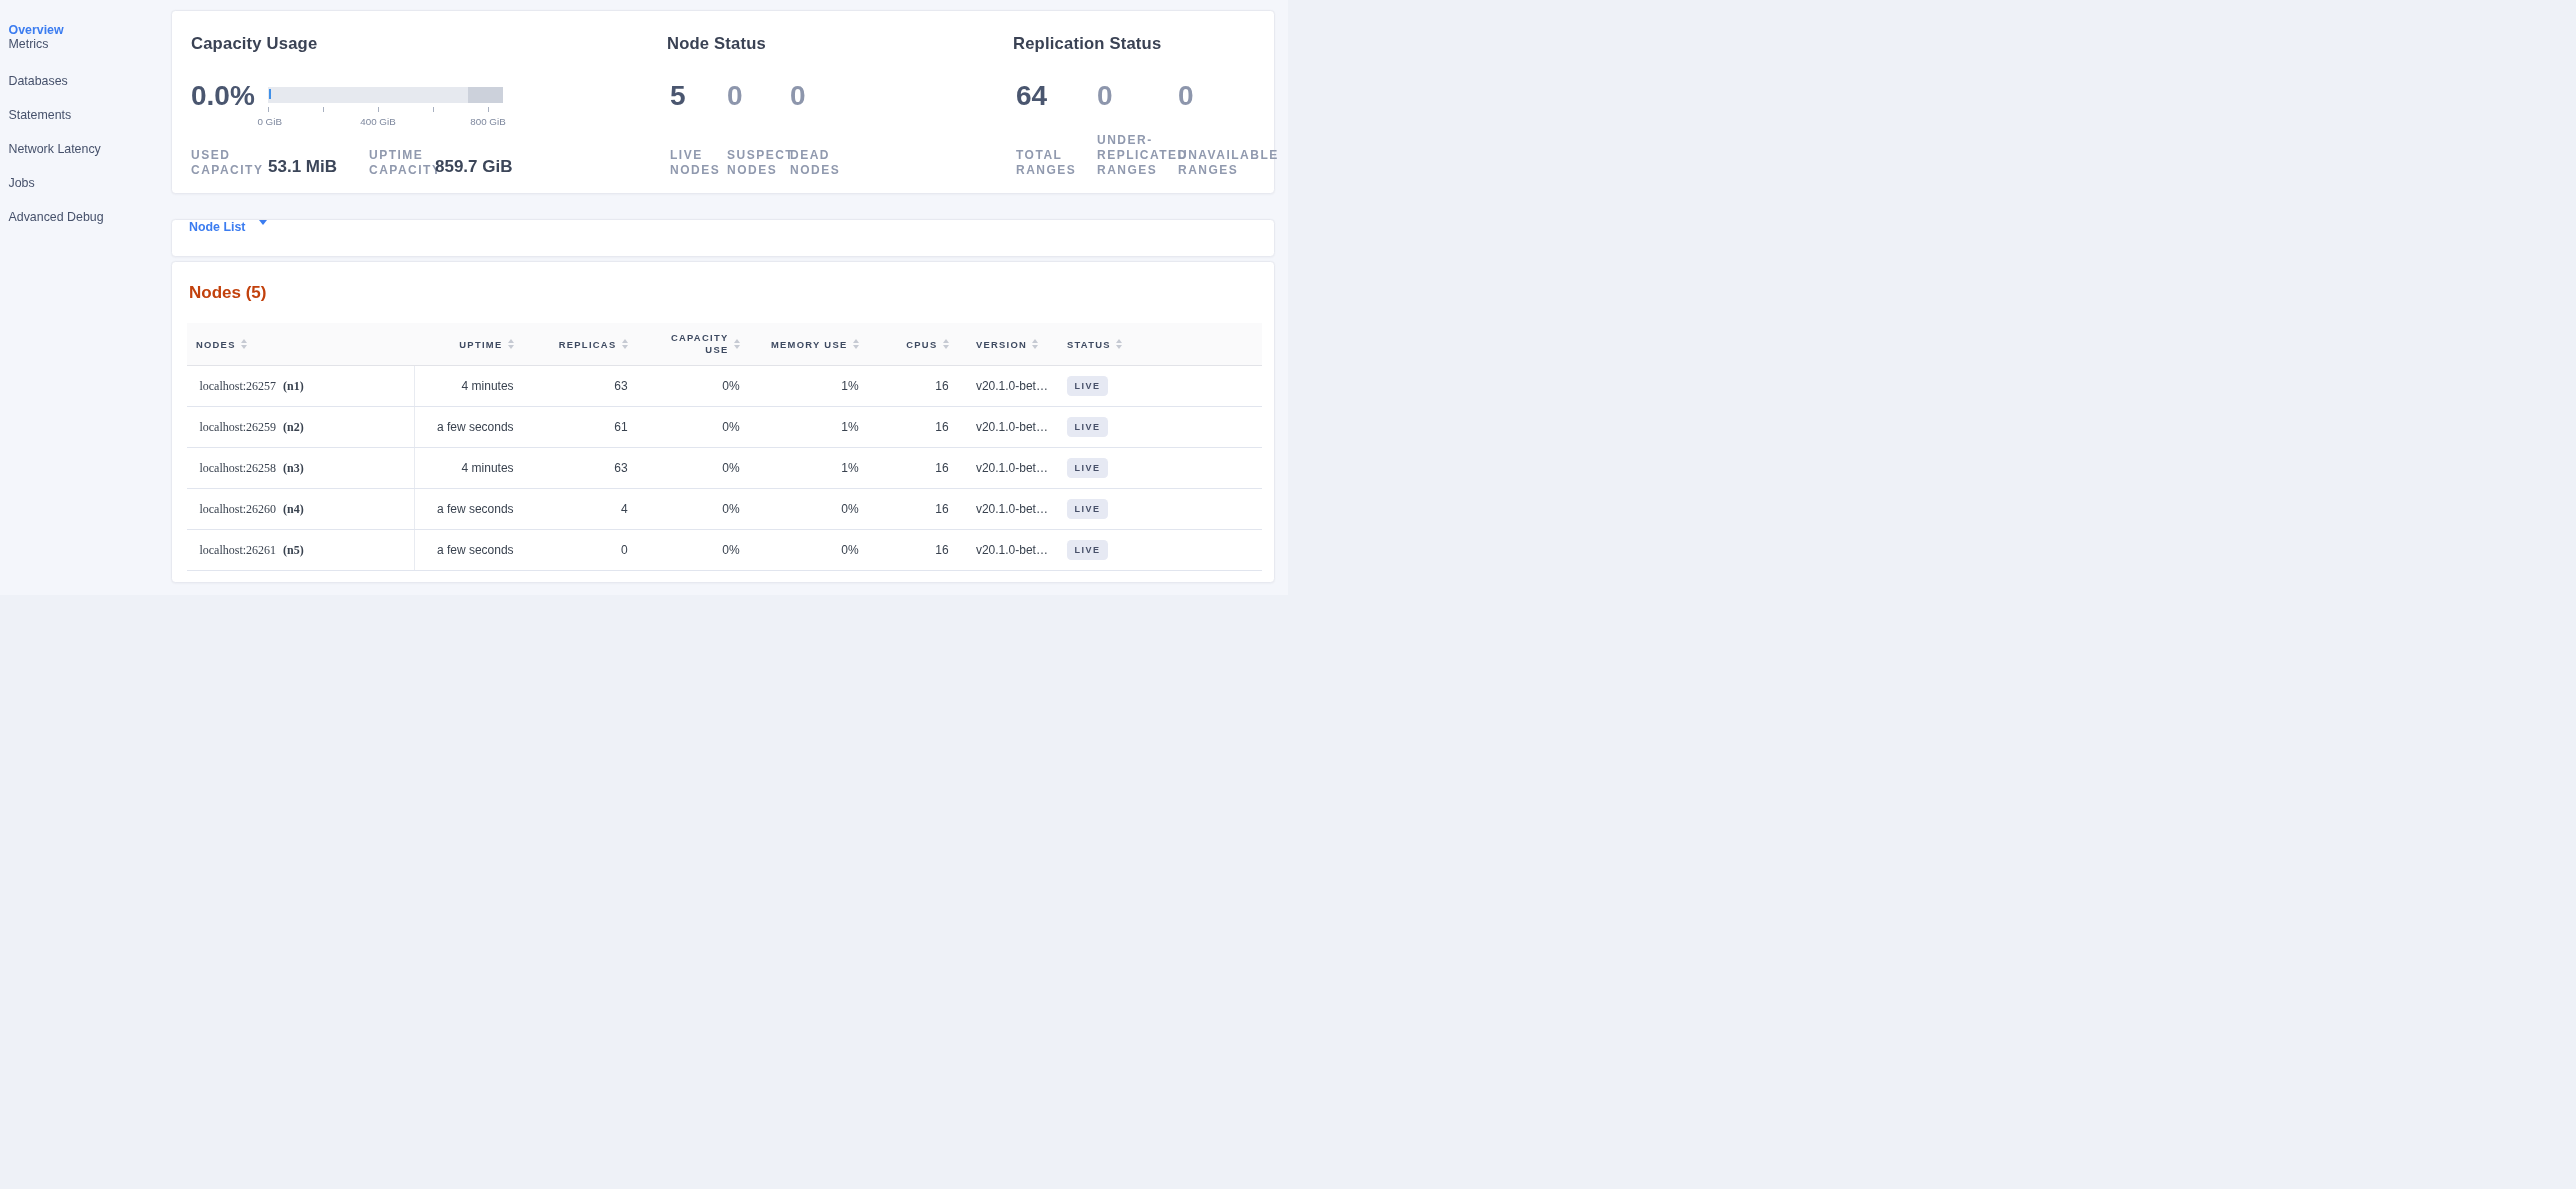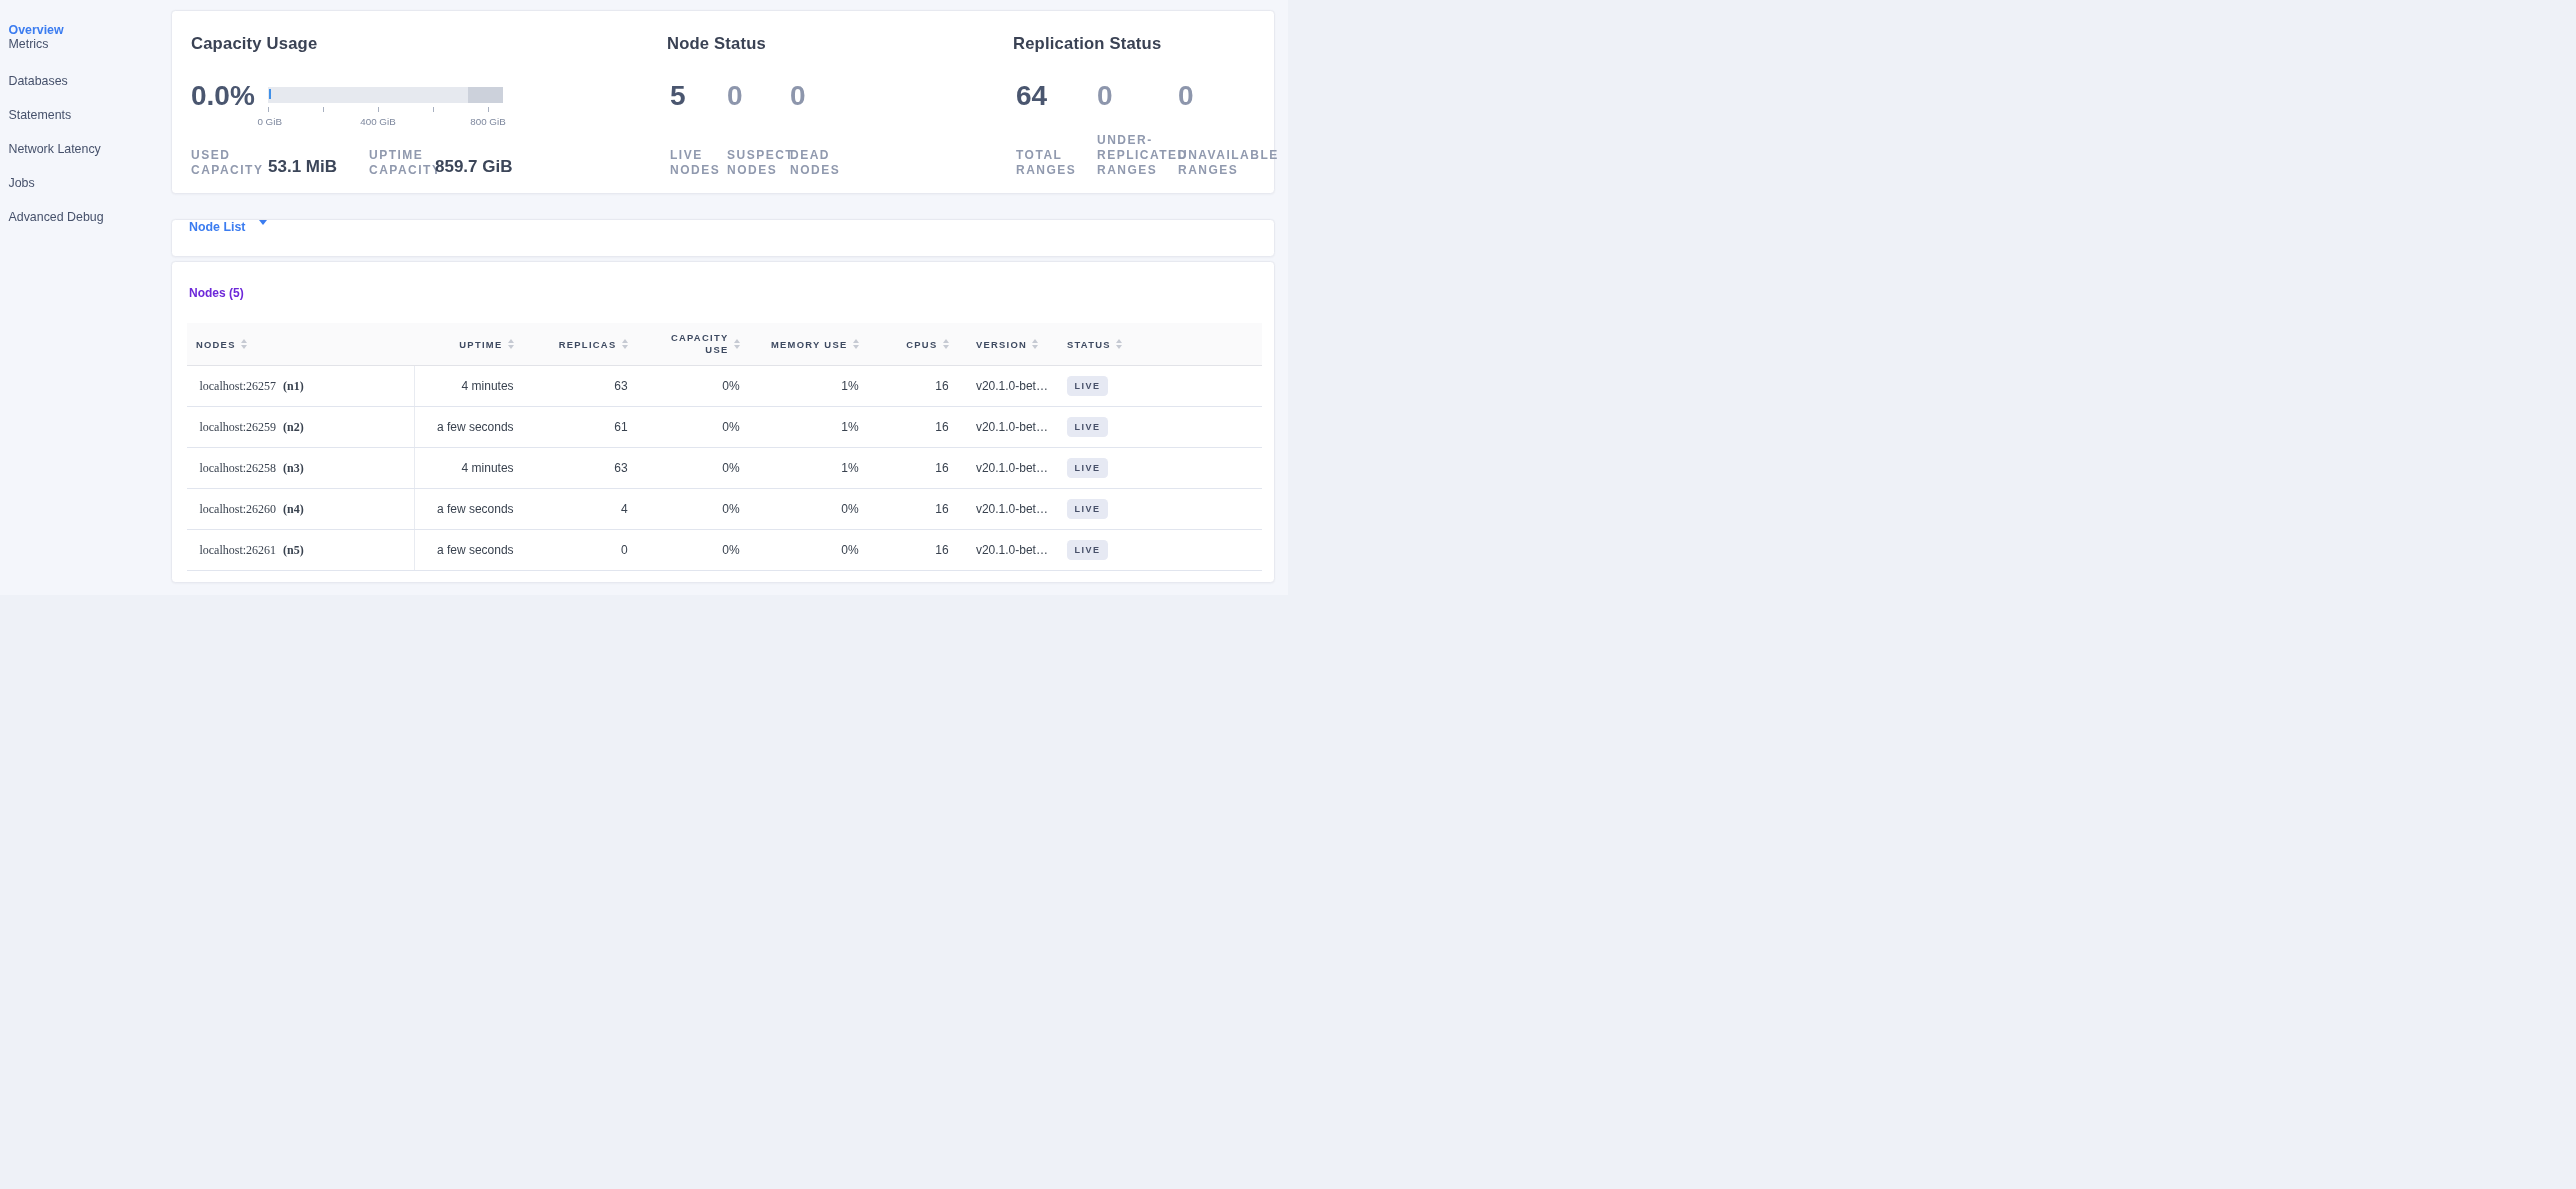--- a/index.html
+++ b/index.html
@@ -61,21 +61,21 @@
   
   .nodelist-inner { display:flex; align-items:flex-start; height:100%; padding-left:17px; }
   .nodelist-label { font-size:12.4px; font-weight:bold; color:#3b7cf0; cursor:pointer; }
   .caret-down {
     width:0; height:0; margin-left:13.6px; cursor:pointer;
     border-left:4.7px solid transparent; border-right:4.7px solid transparent;
     border-top:5.5px solid #3b7cf0;
   }
 
   
-  .nodes-title { position:absolute; left:17px; top:20.5px; font-size:12px; line-height:20.5px; font-weight:bold; color:#6d28d9; }
+  .nodes-title { position:absolute; left:17px; top:20.5px; font-size:17px; line-height:20.5px; font-weight:bold; color:#c2410c; }
   .ntable { position:absolute; left:15.4px; top:61px; width:1075px; }
   .trow { display:grid; grid-template-columns:228px 105px 114px 112px 119px 90px 103px 1fr; }
   .thead { height:43px; background:#fafafb; border-bottom:0.9px solid #e2e3e8; }
   .th {
     display:flex; align-items:center; font-size:9.4px; font-weight:bold;
     letter-spacing:1.3px; color:#3e4a61; cursor:pointer;
   }
   .th .lbl { text-align:left; }
   .th.right { justify-content:flex-end; padding-right:6.8px; }
   .th.right .lbl { text-align:right; }

